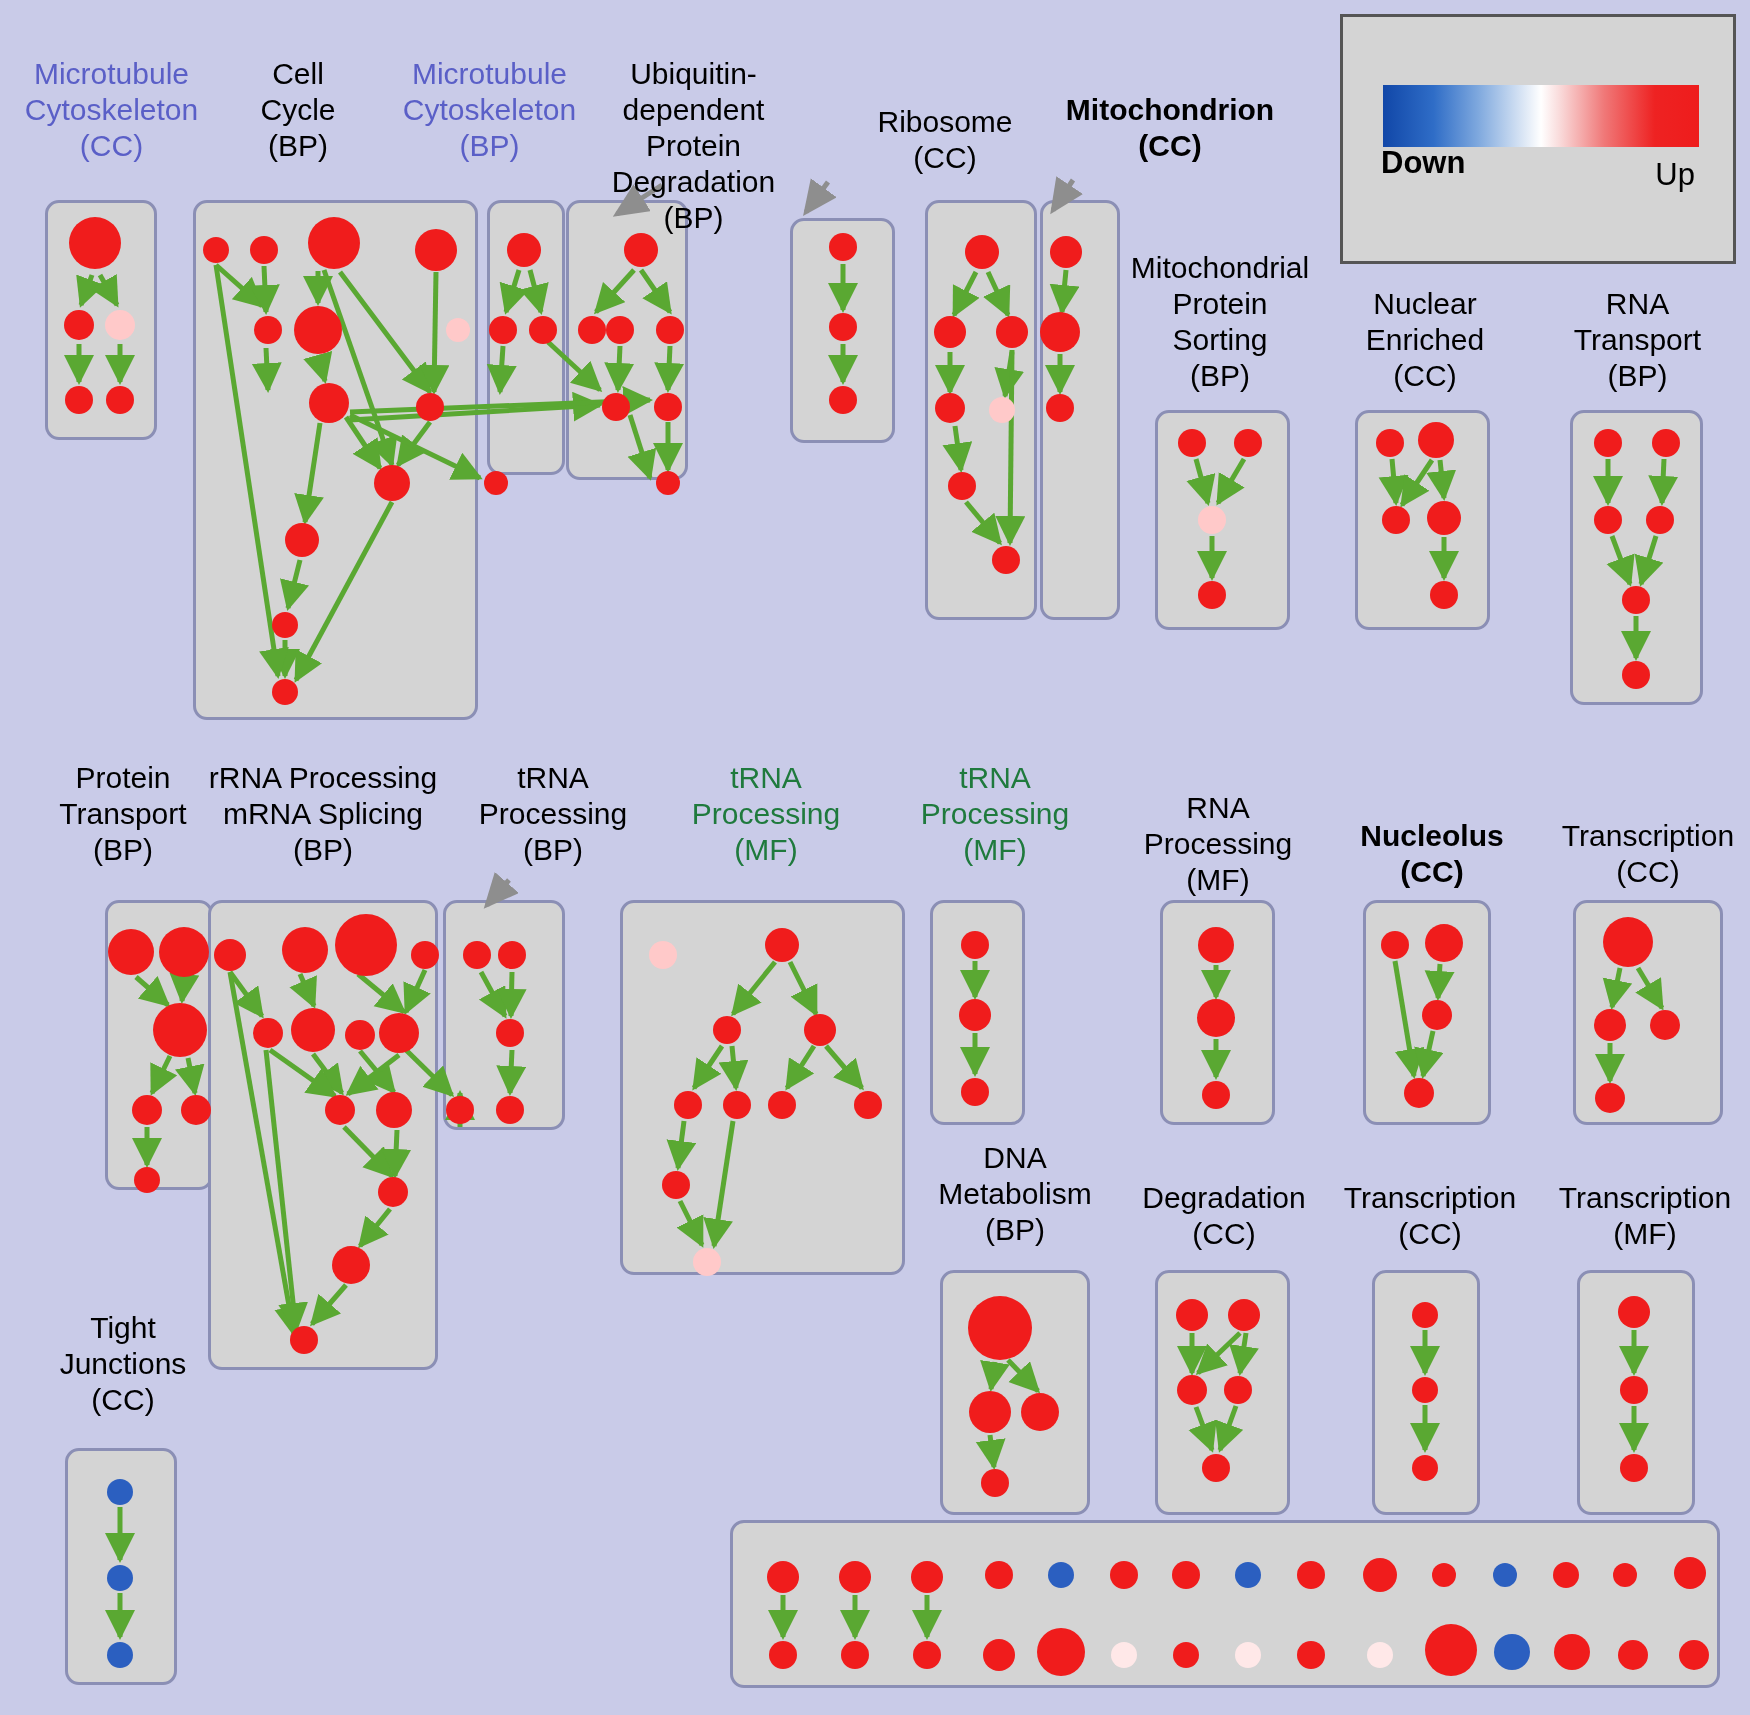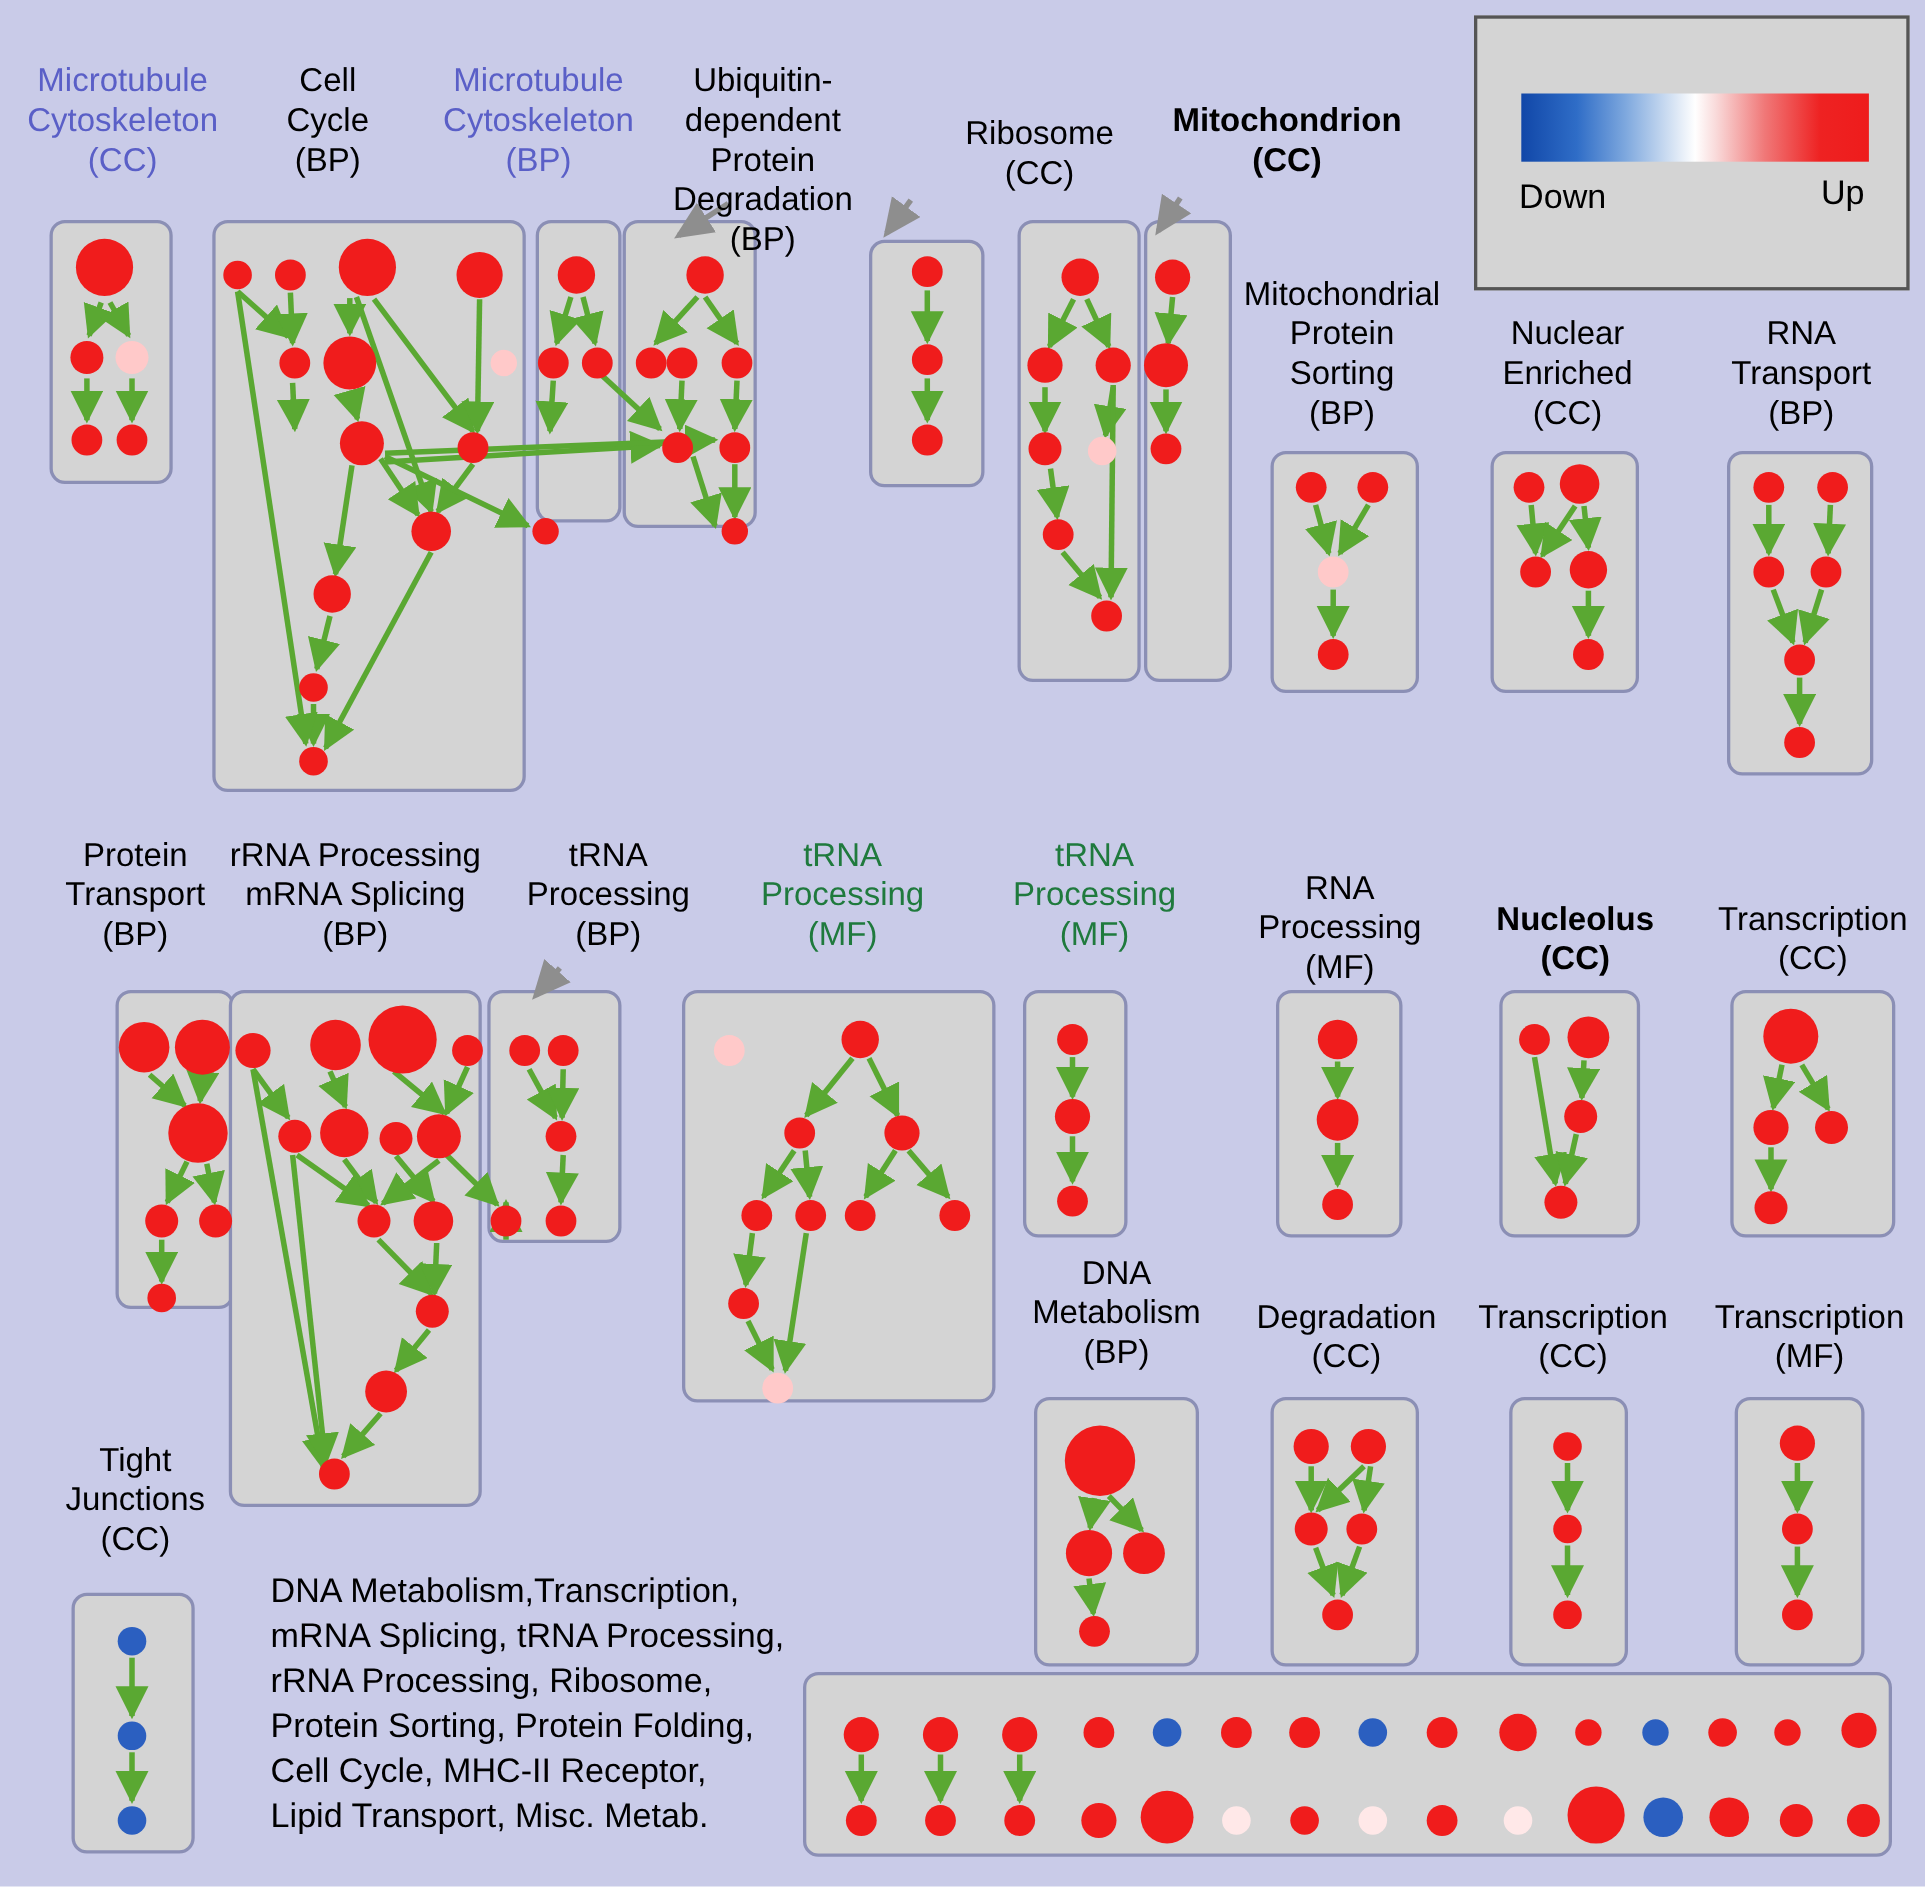--- a/index.html
+++ b/index.html
@@ -499,25 +499,19 @@
   <div class="lbl" style="left:1110px;top:1180px;width:228px;">Degradation
 (CC)</div>
   <div class="lbl" style="left:1325px;top:1180px;width:210px;">Transcription
 (CC)</div>
   <div class="lbl" style="left:1540px;top:1180px;width:210px;">Transcription
 (MF)</div>
   <div class="lbl" style="left:38px;top:1310px;width:170px;">Tight
 Junctions
 (CC)</div>
 
-  <div class="bigtext" style="left:246px;top:1425px;width:520px;">DNA Metabolism,Transcription,
-mRNA Splicing, tRNA Processing,
-rRNA Processing, Ribosome,
-Protein Sorting, Protein Folding,
-Cell Cycle, MHC-II Receptor,
-Lipid Transport, Misc. Metab.</div>
 
   <div class="legend" style="left:1340px;top:14px;width:396px;height:250px;">
     <div class="grad" style="left:40px;top:68px;width:316px;height:62px;"></div>
-    <div class="legend-down" style="left:38px;top:144px;">Down</div>
+    <div class="legend-down" style="left:38px;top:128px;font-weight:bold;">Down</div>
     <div class="legend-up" style="right:38px;top:140px;">Up</div>
   </div>
 </div>
 
 </body></html>

